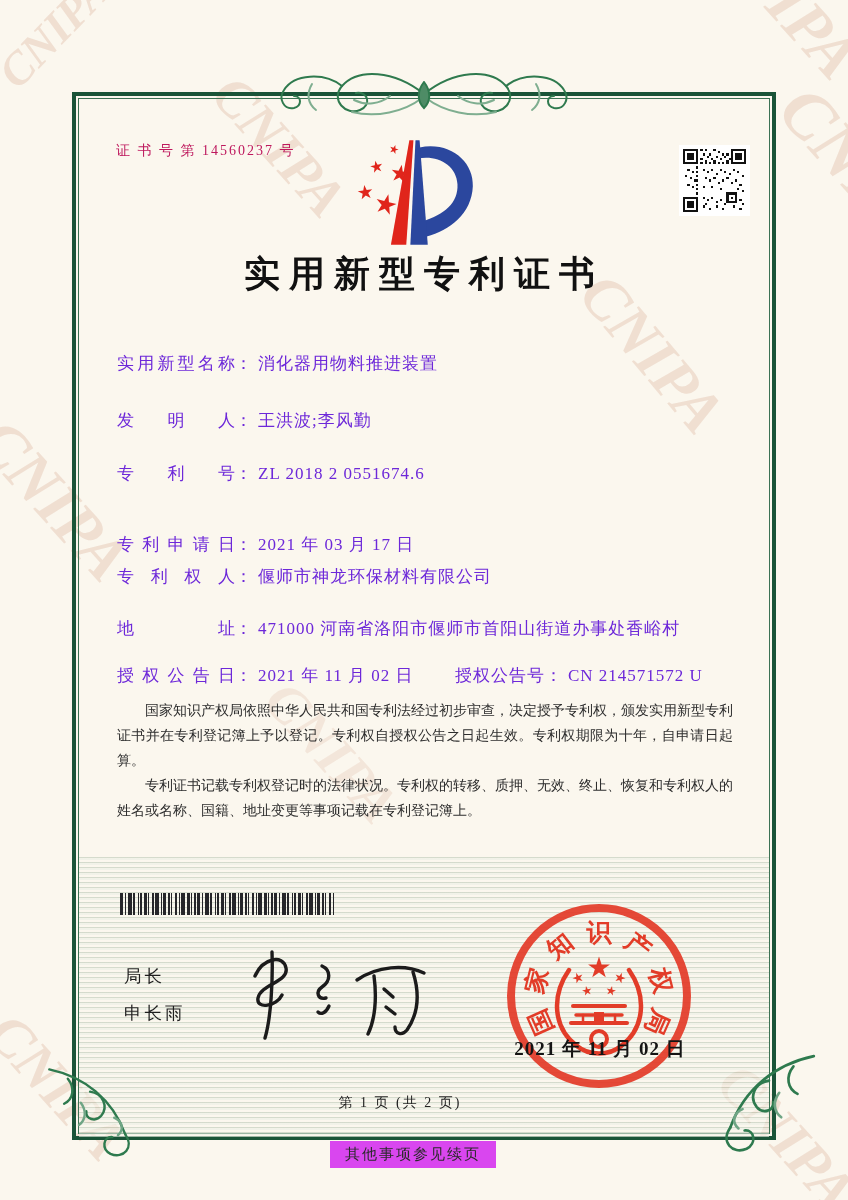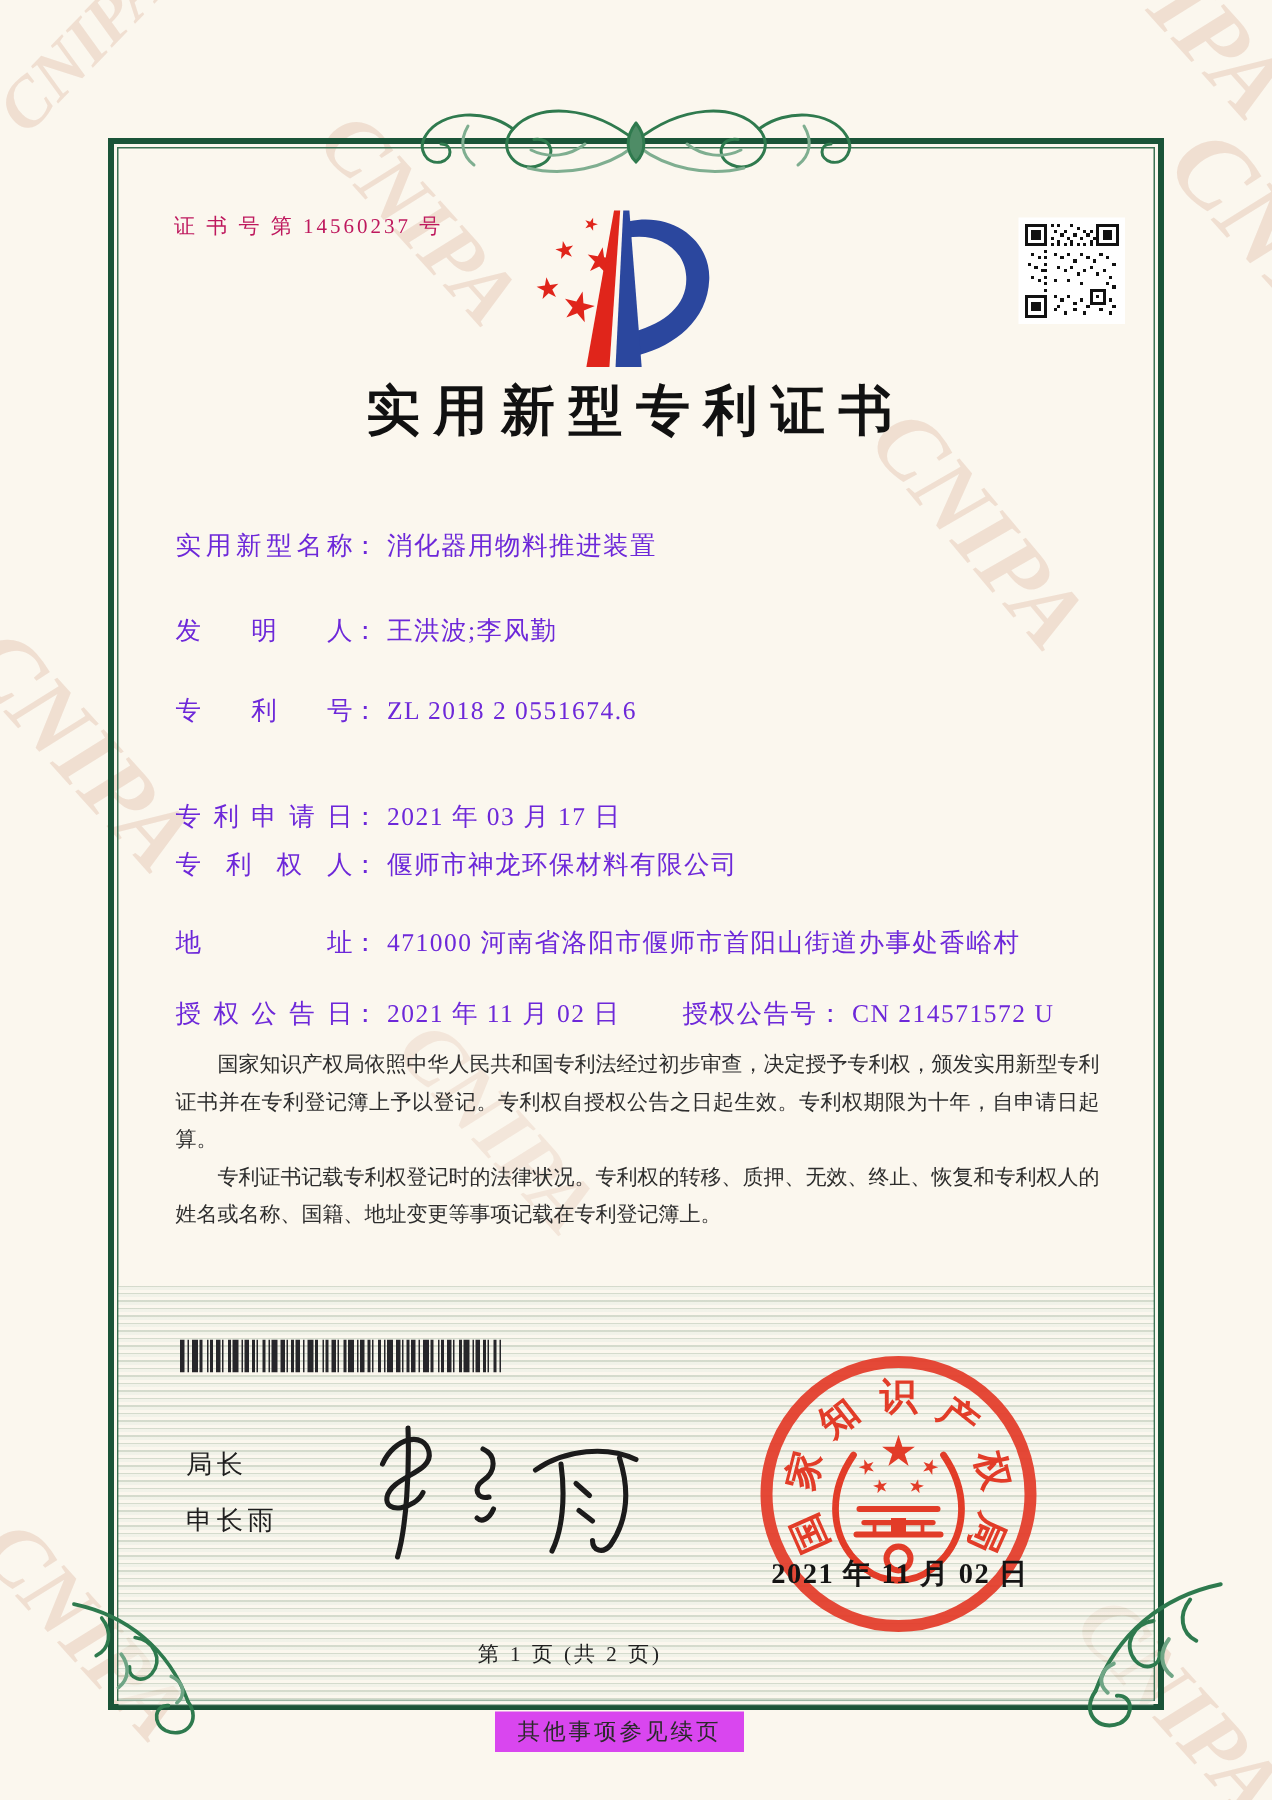--- a/index.html
+++ b/index.html
@@ -79,21 +79,21 @@
     position:absolute;left:50%;top:50%;z-index:5;
     font-size:25px;font-weight:700;color:#e23c28;line-height:1;
   }
   .emblem{position:absolute;left:34px;top:30px;width:100px;height:122px;}
   .seal-date{
     position:absolute;left:498px;top:1036px;width:204px;z-index:6;
     text-align:center;font-size:19px;font-weight:700;color:#141414;letter-spacing:1px;
   }
   
   .page-info{
-    position:absolute;left:56px;top:1094px;width:648px;z-index:5;
+    position:absolute;left:76px;top:1094px;width:648px;z-index:5;
     text-align:center;font-size:14px;letter-spacing:2px;color:#222;
   }
   .cont-note{
     position:absolute;left:330px;top:1141px;z-index:5;
     background:#d946ef;padding:4px 15px;font-size:15px;letter-spacing:2px;color:#2a2a2a;
   }
   
   .garland{position:absolute;left:254px;top:54px;width:340px;height:76px;z-index:2;}
   .corner-fl{position:absolute;z-index:6;}
 </style>

